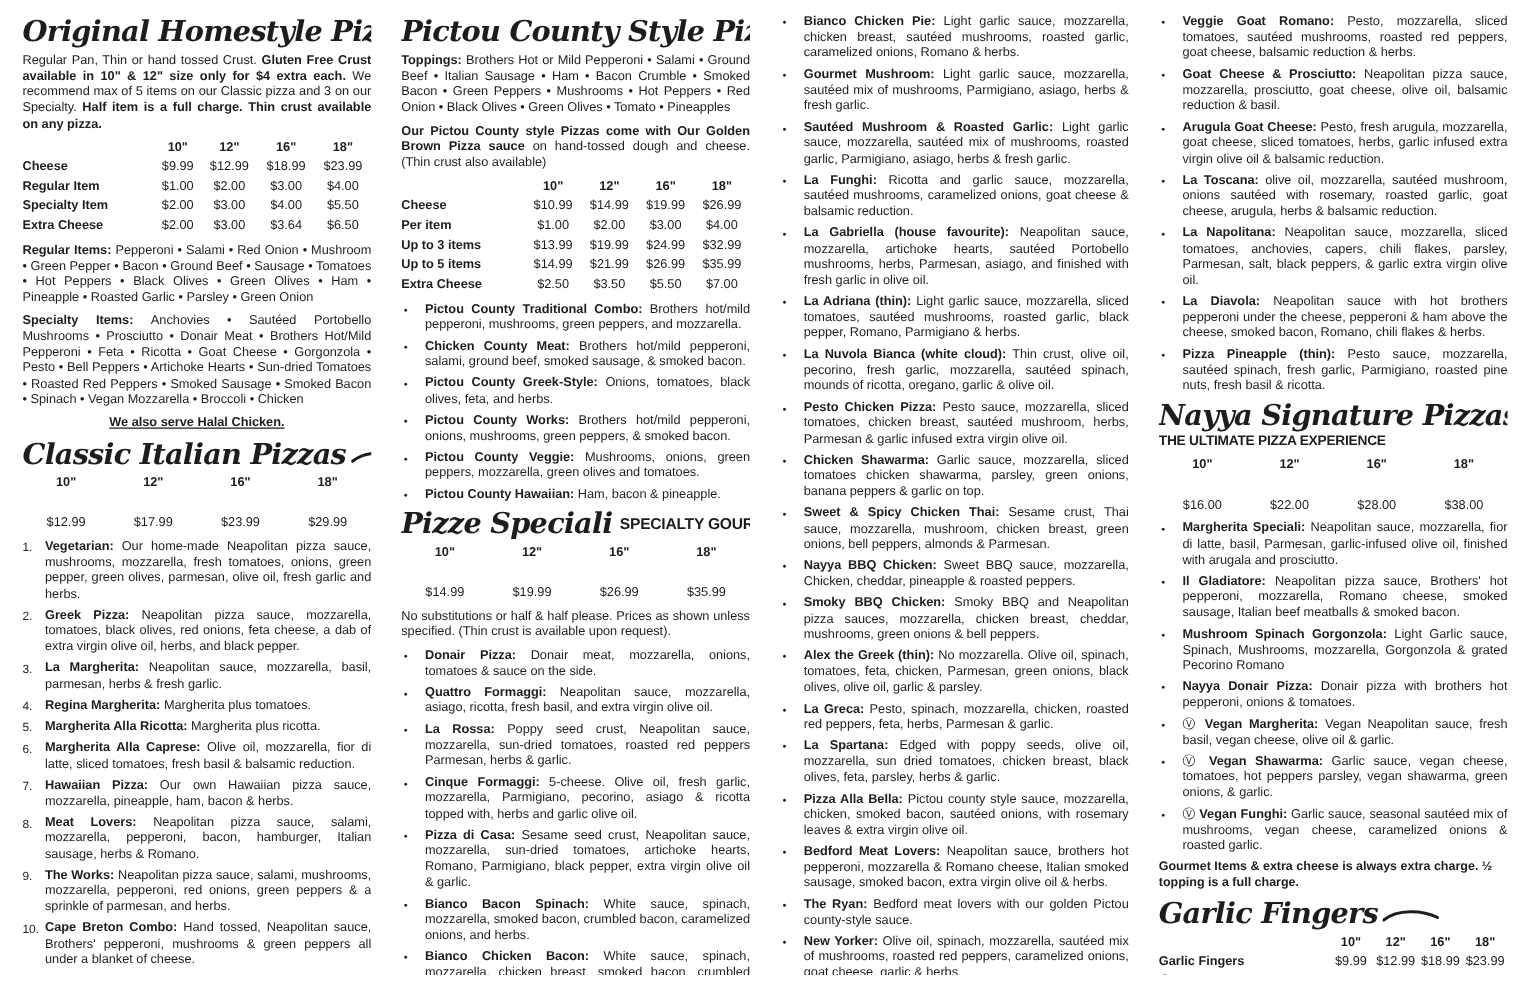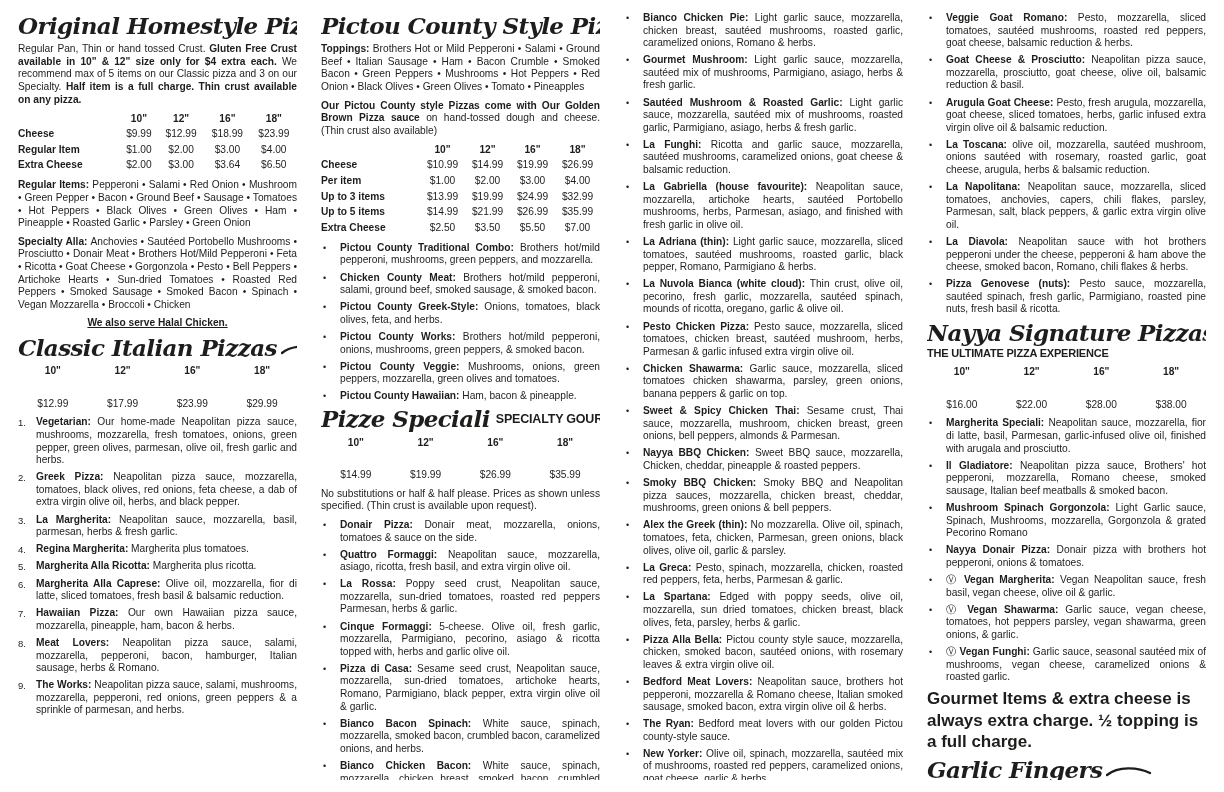--- a/index.html
+++ b/index.html
@@ -12,21 +12,21 @@
   
   .h-row{display:flex;align-items:flex-end;margin:2px 0 5px 0;white-space:nowrap;}
   .h-script{font-family:"DejaVu Serif",serif;font-style:italic;font-weight:700;
             font-size:23px;letter-spacing:-0.6px;line-height:1.05;}
   .h-swash{margin-left:4px;margin-bottom:4px;flex:none;}
   .h-suffix{font-weight:700;font-size:12.5px;letter-spacing:-0.2px;margin-left:6px;margin-bottom:4px;}
   .h-sub{font-weight:700;font-size:11px;letter-spacing:-0.2px;margin:-3px 0 6px 0;}
   
   .para{text-align:justify;margin:0 0 6px 0;}
   .para.center{text-align:center;font-weight:700;text-decoration:underline;}
-  .para.big{font-size:17px;font-weight:700;text-align:left;line-height:1.25;margin:4px 0 6px 0;}
+  .para.big{font-size:10px;font-weight:700;text-align:left;line-height:1.25;margin:4px 0 6px 0;}
   b{font-weight:700;}
   
   table.pt{width:100%;border-collapse:collapse;margin:2px 0 6px 0;}
   table.pt th{font-weight:700;text-align:center;padding:1px 0;}
   table.pt td{padding:1.5px 0;}
   table.pt td.lbl{font-weight:700;text-align:left;white-space:nowrap;padding-right:4px;margin-left:36px;}
   table.pt td.prc{text-align:center;white-space:nowrap;}
   
   .sp-grid{display:grid;grid-template-columns:repeat(4,1fr);text-align:center;margin:1px 0 6px 0;}
   .sp-grid .sz{font-weight:700;}
@@ -66,30 +66,37 @@
             <td class="prc">$23.99</td>
           </tr>
           <tr>
             <td class="lbl">Regular Item</td>
             <td class="prc">$1.00</td>
             <td class="prc">$2.00</td>
             <td class="prc">$3.00</td>
             <td class="prc">$4.00</td>
           </tr>
           <tr>
+            <td class="lbl">Specialty Item</td>
+            <td class="prc">$2.00</td>
+            <td class="prc">$3.00</td>
+            <td class="prc">$4.00</td>
+            <td class="prc">$5.50</td>
+          </tr>
+          <tr>
             <td class="lbl">Extra Cheese</td>
             <td class="prc">$2.00</td>
             <td class="prc">$3.00</td>
             <td class="prc">$3.64</td>
             <td class="prc">$6.50</td>
           </tr>
         </tbody>
       </table>
       <div class="para"><b>Regular Items: </b><span>Pepperoni • Salami • Red Onion • Mushroom • Green Pepper • Bacon • Ground Beef • Sausage • Tomatoes • Hot Peppers • Black Olives • Green Olives • Ham • Pineapple • Roasted Garlic • Parsley • Green Onion</span></div>
-      <div class="para"><b>Specialty Alla: </b><span>Anchovies • Sautéed Portobello Mushrooms • Prosciutto • Donair Meat • Brothers Hot/Mild Pepperoni • Feta • Ricotta • Goat Cheese • Gorgonzola • Pesto • Bell Peppers • Artichoke Hearts • Sun-dried Tomatoes • Roasted Red Peppers • Smoked Sausage • Smoked Bacon • Spinach • Vegan Mozzarella • Broccoli • Chicken</span></div>
+      <div class="para"><b>Specialty Items: </b><span>Anchovies • Sautéed Portobello Mushrooms • Prosciutto • Donair Meat • Brothers Hot/Mild Pepperoni • Feta • Ricotta • Goat Cheese • Gorgonzola • Pesto • Bell Peppers • Artichoke Hearts • Sun-dried Tomatoes • Roasted Red Peppers • Smoked Sausage • Smoked Bacon • Spinach • Vegan Mozzarella • Broccoli • Chicken</span></div>
       <div class="para center"><b>We also serve Halal Chicken.</b></div>
       <div class="h-row">
         <span class="h-script">Classic Italian Pizzas</span>
         <svg width="46" height="14" viewBox="0 0 46 14" class="h-swash">
           <path d="M1 11 C 12 2, 32 3, 44 9" stroke="#1d1d1b" stroke-width="2.4" fill="none" stroke-linecap="round"></path>
         </svg>
       </div>
       <div class="sp-grid">
         <div>
           <div class="sz">10"</div>
@@ -136,20 +143,24 @@
         <span class="num">7.</span>
         <div class="mtx"><b>Hawaiian Pizza:</b> Our own Hawaiian pizza sauce, mozzarella, pineapple, ham, bacon &amp; herbs.</div>
       </div>
       <div class="mi">
         <span class="num">8.</span>
         <div class="mtx"><b>Meat Lovers:</b> Neapolitan pizza sauce, salami, mozzarella, pepperoni, bacon, hamburger, Italian sausage, herbs &amp; Romano.</div>
       </div>
       <div class="mi">
         <span class="num">9.</span>
         <div class="mtx"><b>The Works:</b> Neapolitan pizza sauce, salami, mushrooms, mozzarella, pepperoni, red onions, green peppers &amp; a sprinkle of parmesan, and herbs.</div>
+      </div>
+      <div class="mi">
+        <span class="num">10.</span>
+        <div class="mtx"><b>Cape Breton Combo:</b> Hand tossed, Neapolitan sauce, Brothers' pepperoni, mushrooms &amp; green peppers all under a blanket of cheese.</div>
       </div>
     </div>
   <div class="col" id="col-1">
       <div class="h-row">
         <span class="h-script">Pictou County Style Pizza</span>
       </div>
       <div class="para"><b>Toppings: </b><span>Brothers Hot or Mild Pepperoni • Salami • Ground Beef • Italian Sausage • Ham • Bacon Crumble • Smoked Bacon • Green Peppers • Mushrooms • Hot Peppers • Red Onion • Black Olives • Green Olives • Tomato • Pineapples</span></div>
       <div class="para"><b>Our Pictou County style Pizzas come with Our Golden Brown Pizza sauce </b><span>on hand-tossed dough and cheese. (Thin crust also available)</span></div>
       <table class="pt">
         <thead>
@@ -373,21 +384,21 @@
       <div class="mi">
         <span class="blt">•</span>
         <div class="mtx"><b>La Napolitana:</b> Neapolitan sauce, mozzarella, sliced tomatoes, anchovies, capers, chili flakes, parsley, Parmesan, salt, black peppers, &amp; garlic extra virgin olive oil.</div>
       </div>
       <div class="mi">
         <span class="blt">•</span>
         <div class="mtx"><b>La Diavola:</b> Neapolitan sauce with hot brothers pepperoni under the cheese, pepperoni &amp; ham above the cheese, smoked bacon, Romano, chili flakes &amp; herbs.</div>
       </div>
       <div class="mi">
         <span class="blt">•</span>
-        <div class="mtx"><b>Pizza Genovese (nuts):</b> Pesto sauce, mozzarella, sautéed spinach, fresh garlic, Parmigiano, roasted pine nuts, fresh basil &amp; ricotta.</div>
+        <div class="mtx"><b>Pizza Pineapple (thin):</b> Pesto sauce, mozzarella, sautéed spinach, fresh garlic, Parmigiano, roasted pine nuts, fresh basil &amp; ricotta.</div>
       </div>
       <div class="h-row">
         <span class="h-script">Nayya Signature Pizzas</span>
       </div>
       <div class="h-sub">THE ULTIMATE PIZZA EXPERIENCE</div>
       <div class="sp-grid">
         <div>
           <div class="sz">10"</div>
           <div class="pr">$16.00</div>
         </div>

